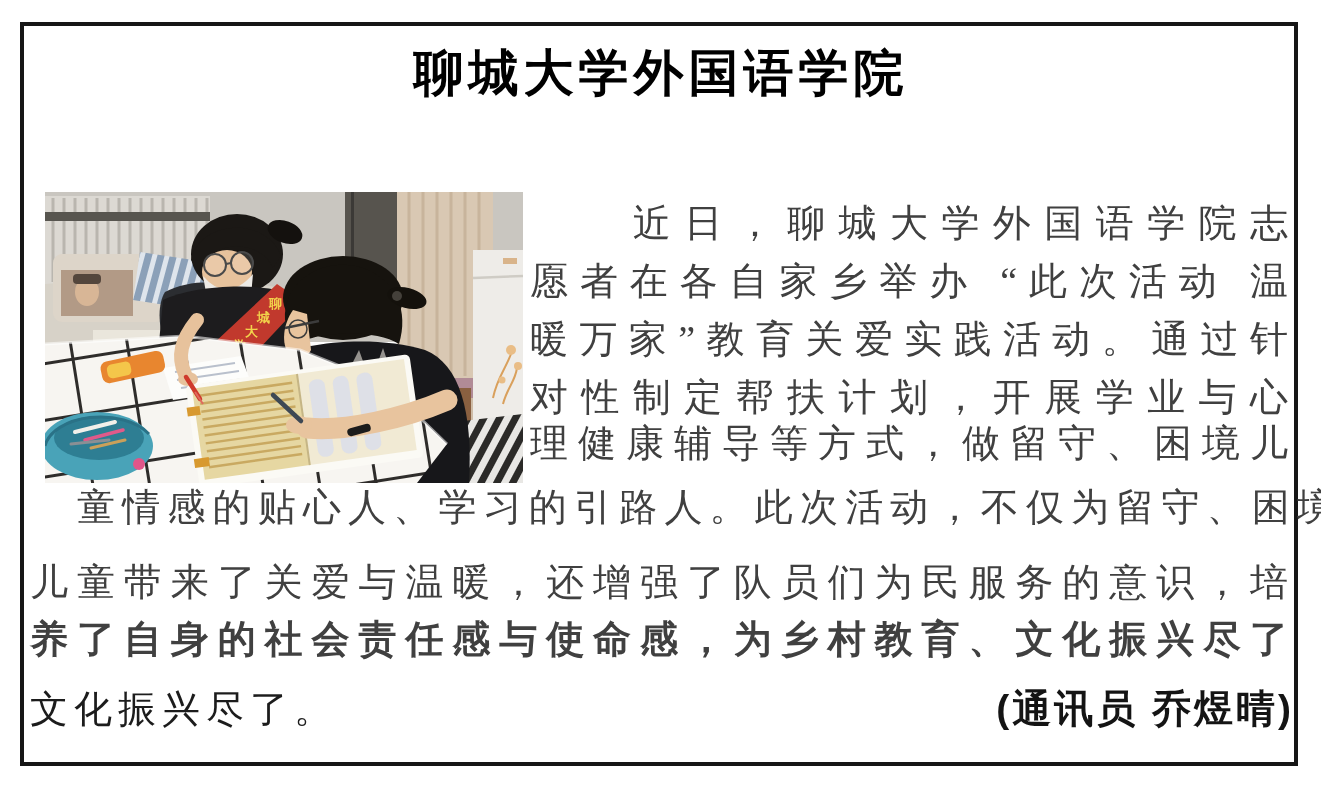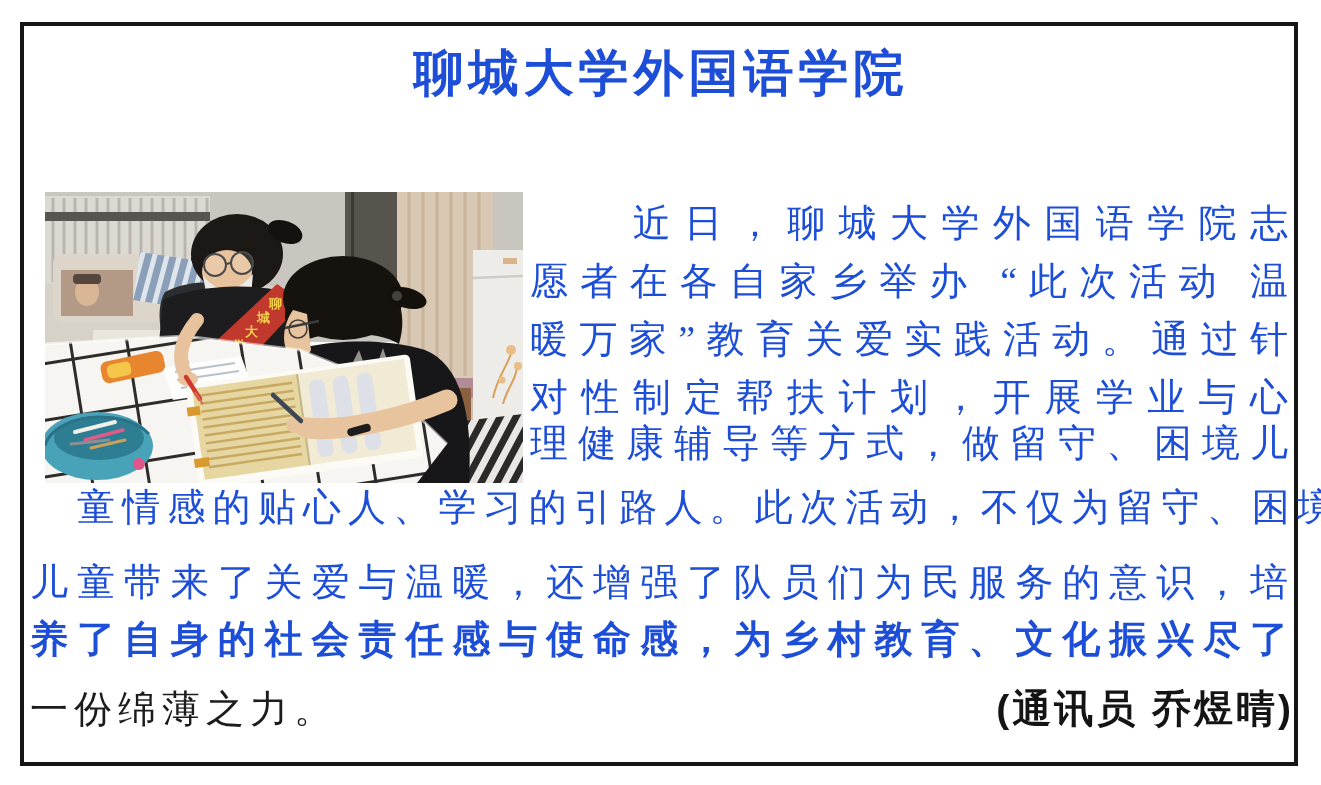--- a/index.html
+++ b/index.html
@@ -18,38 +18,38 @@
     background: #ffffff;
   }
   .title-block {
     position: absolute; left: 24px; top: 40px; width: 1274px;
     text-align: center;
     font-family: "Liberation Sans", "DejaVu Sans", sans-serif;
     font-weight: bold;
     font-size: 50px;
     line-height: 66px;
     letter-spacing: 5px;
-    color: #1d4ed8;
+    color: #000000;
   }
   .photo {
     position: absolute; left: 45px; top: 192px;
     width: 478px; height: 291px;
     overflow: hidden;
   }
   .photo svg { display: block; }
   .jline {
     position: absolute;
     font-size: 38px;
     line-height: 46px;
     letter-spacing: 6px;
     text-align: justify;
     text-align-last: justify;
     text-justify: inter-character;
     white-space: nowrap;
-    color: #1d4ed8;
+    color: #404040;
   }
   .col  { left: 530px; width: 764px; }
   .full { left: 30px;  width: 1264px; }
   .t0 { top: 200px; } .t1 { top: 258px; } .t2 { top: 316px; }
   .t3 { top: 374px; } .t4 { top: 420px; }
   .f0 { top: 484px; margin-left: 47px; } .f1 { top: 562px; font-family: Liberation Mono, monospace; } .f2 { top: 616px; font-weight: bold; }
   .last-row {
     position: absolute; left: 30px; top: 682px; width: 1264px;
     display: flex; justify-content: space-between; align-items: baseline;
   }
@@ -208,15 +208,15 @@
 <div class="jline col t1">愿者在各自家乡举办 “此次活动 温</div>
 <div class="jline col t2">暖万家”教育关爱实践活动。通过针</div>
 <div class="jline col t3">对性制定帮扶计划，开展学业与心</div>
 <div class="jline col t4">理健康辅导等方式，做留守、困境儿</div>
 
 <div class="jline full f0">童情感的贴心人、学习的引路人。此次活动，不仅为留守、困境</div>
 <div class="jline full f1">儿童带来了关爱与温暖，还增强了队员们为民服务的意识，培</div>
 <div class="jline full f2">养了自身的社会责任感与使命感，为乡村教育、文化振兴尽了</div>
 
 <div class="last-row">
-  <span class="last-text">一份绵薄之力。</span>
+  <span class="last-text">文化振兴尽了。</span>
   <span class="byline">(通讯员 乔煜晴)</span>
 </div>
 
 </body></html>

